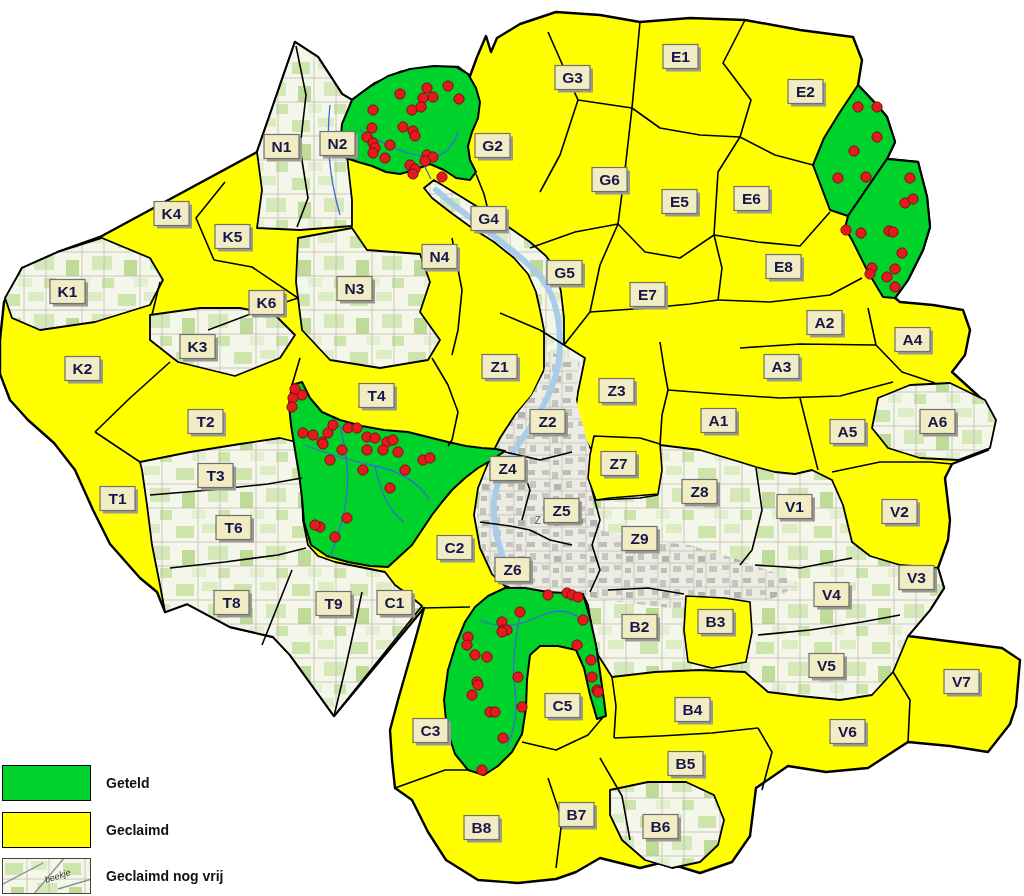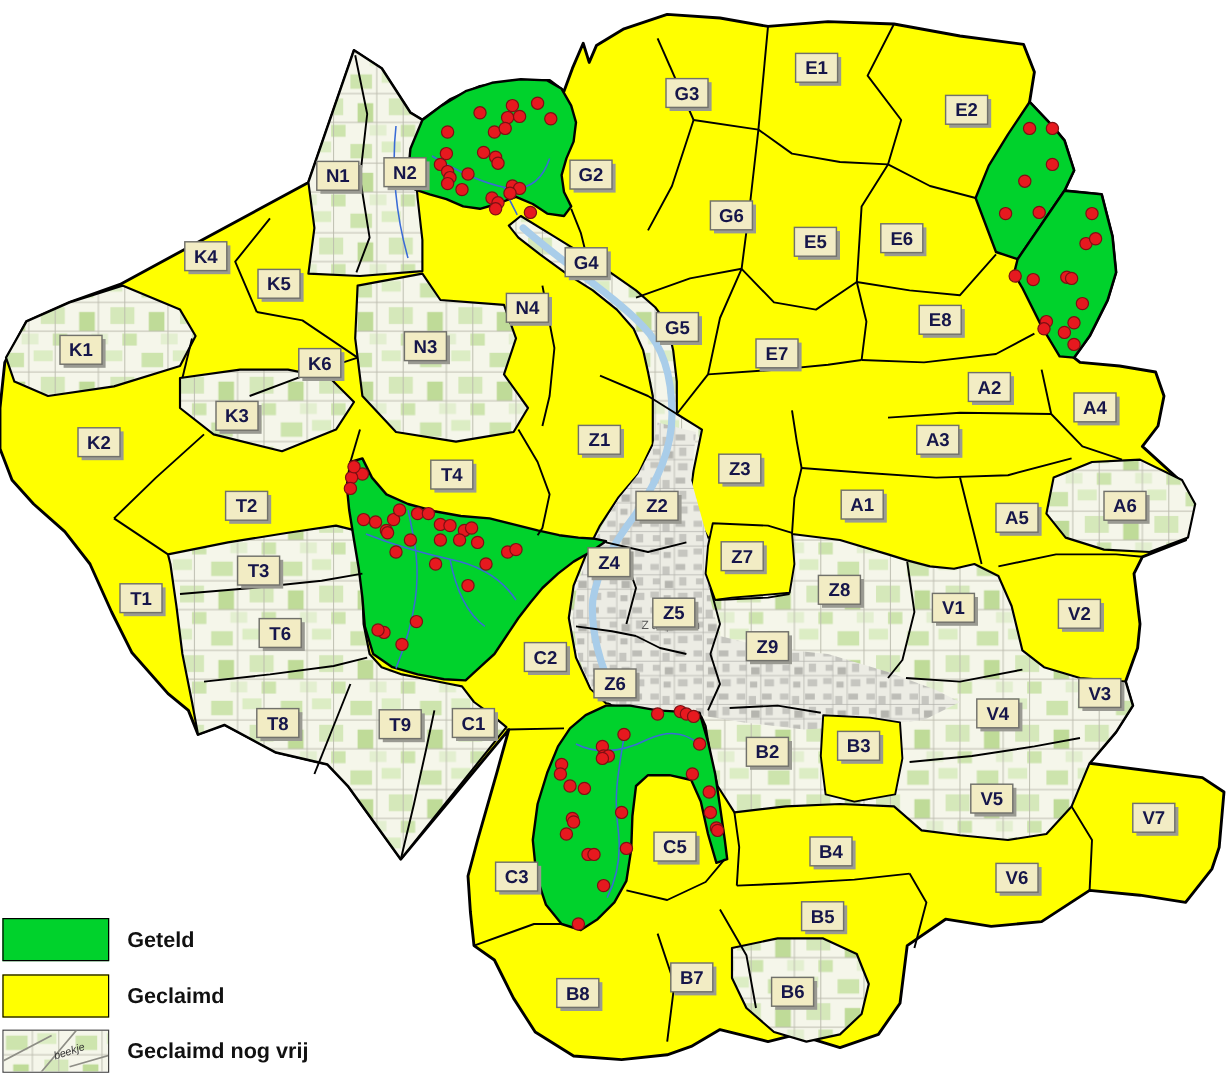--- a/index.html
+++ b/index.html
@@ -8,21 +8,21 @@
   .stage > svg.mapsvg{position:absolute;left:0;top:0;}
   .legend{position:absolute;left:2px;top:765px;width:340px;height:131px;}
   .legend-row{position:absolute;left:0;display:flex;align-items:center;}
   .legend-row.r0{top:0;}
   .legend-row.r1{top:47px;}
   .legend-row.r2{top:93px;}
   .swatch{width:89px;height:36px;border:1px solid #000;box-sizing:border-box;flex:0 0 auto;}
   .swatch.green{background:#00d22c;}
   .swatch.yellow{background:#ffff00;}
   .swatch.topo{padding:0;border:1px solid #444;position:relative;}
-  .legend-label{margin-left:15px;font-size:18px;font-weight:bold;color:#111;white-space:nowrap;}
+  .legend-label{margin-left:15px;font-size:14px;font-weight:bold;color:#111;white-space:nowrap;}
   .maplbl{font-weight:bold;}
 </style>
 </head>
 <body>
 
 <div class="stage">
 
   <svg class="mapsvg" width="1024" height="896" viewBox="0 0 1024 896">
     <defs>
       <pattern id="pTopo" width="58" height="58" patternUnits="userSpaceOnUse">

